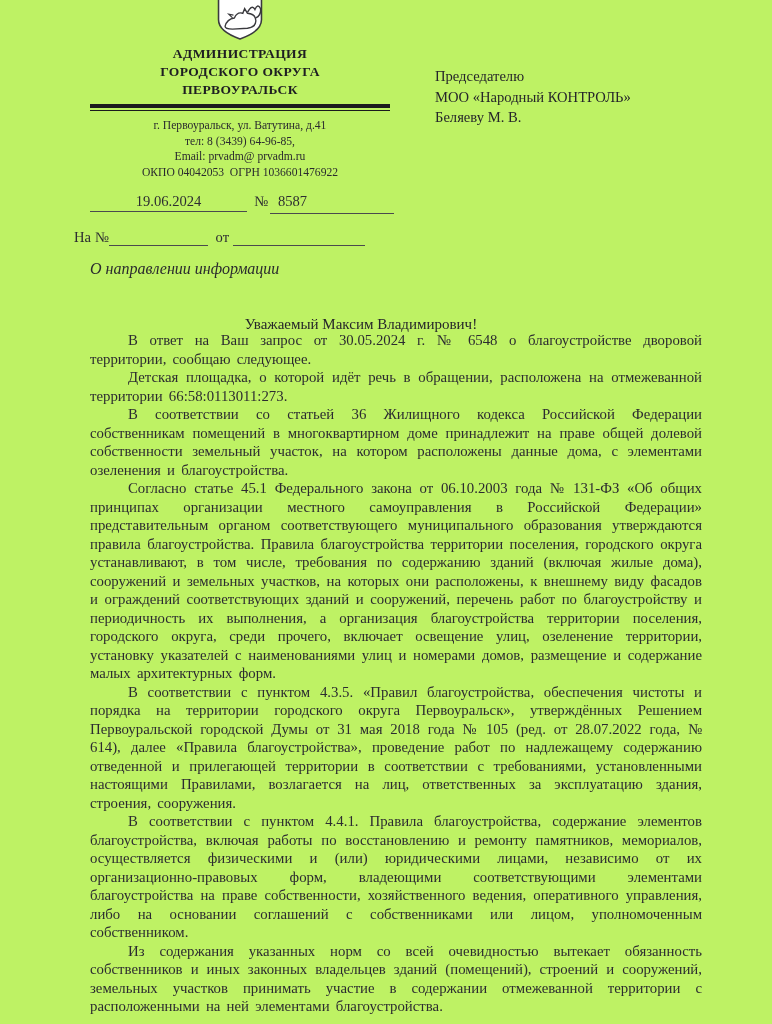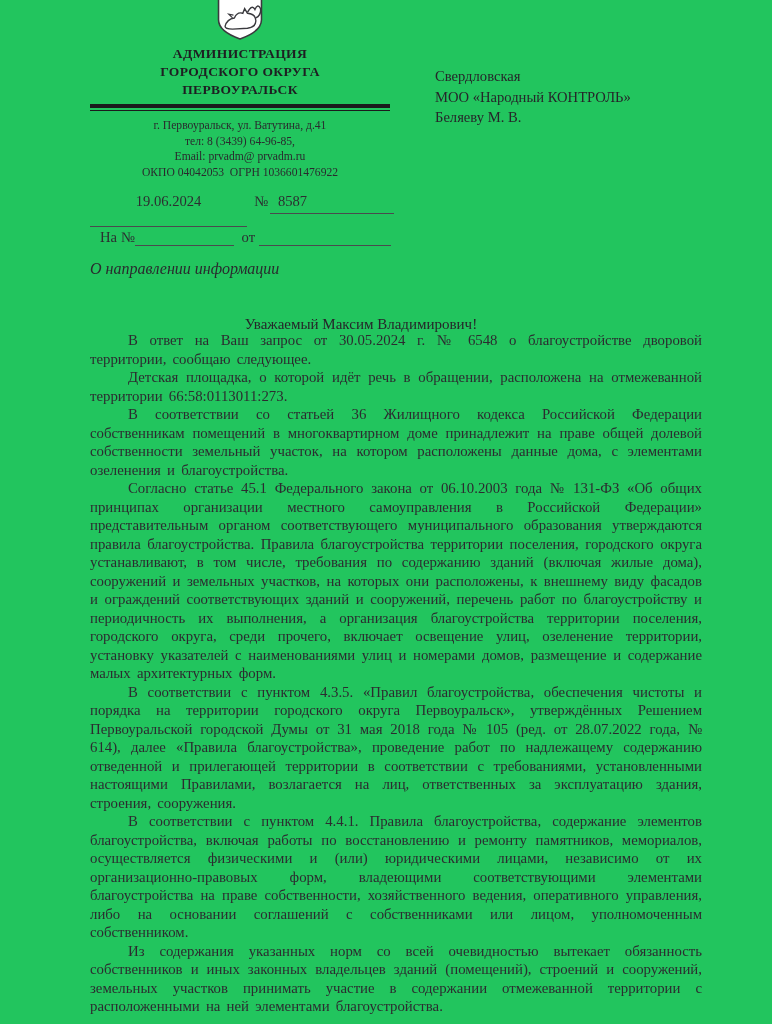--- a/index.html
+++ b/index.html
@@ -1,36 +1,36 @@
 <!DOCTYPE html>
 <html><head>
 <meta charset="utf-8">
 <style>
   html,body{margin:0;padding:0;background:#ffffff;}
   .page{
-    position:relative;width:772px;height:1024px;background:#22c55e;overflow:hidden;
+    position:relative;width:772px;height:1024px;background:#bef264;overflow:hidden;
     font-family:"Liberation Serif","DejaVu Serif",serif;color:#2d2d31;
   }
   
   .letterhead{position:absolute;left:90px;top:0;width:300px;text-align:center;}
   .emblem{height:43px;overflow:hidden;line-height:0;}
   .emblem svg{margin-top:-11px;}
   .org-name{margin-top:2px;font-weight:bold;font-size:13.5px;line-height:18px;letter-spacing:.4px;color:#1e1e22;}
   .rule{margin-top:5px;height:2px;border-top:4px solid #1b1b1d;border-bottom:1px solid #1b1b1d;}
   .addr{margin-top:7px;font-size:11.6px;line-height:15.6px;color:#2a2a2e;}
   .addr-line{white-space:pre;}
   
   .addressee{position:absolute;left:435px;top:66px;font-size:14.6px;line-height:20.5px;color:#26262a;}
   
   .ref-row{position:absolute;left:90px;top:193px;font-size:14.6px;white-space:nowrap;}
   .u{border-bottom:1px solid #4a4a4e;}
-  .ref-date{display:inline-block;width:157px;text-align:center;padding-bottom:16px;}
+  .ref-date{display:inline-block;width:157px;text-align:center;padding-bottom:1px;}
   .ref-no-label{display:inline-block;margin:0 2px 0 7px;}
   .ref-num{display:inline-block;width:116px;padding:0 0 3px 8px;}
-  .reply-row{position:absolute;left:100px;top:229px;font-size:14.6px;white-space:nowrap;}
+  .reply-row{position:absolute;left:74px;top:229px;font-size:14.6px;white-space:nowrap;}
   .reply-label{display:inline-block;}
   .blank1{display:inline-block;width:99px;height:16px;vertical-align:bottom;}
   .reply-from{display:inline-block;margin:0 4px 0 8px;}
   .blank2{display:inline-block;width:132px;height:16px;vertical-align:bottom;}
   
   .subject{position:absolute;left:90px;top:260px;font-style:italic;font-size:16px;color:#2a2a2e;}
   .salutation{position:absolute;left:90px;top:316px;width:610px;box-sizing:border-box;
     padding-right:68px;text-align:center;font-size:15px;color:#26262a;}
   .bodytext{position:absolute;left:90px;top:331px;width:612px;font-size:14.8px;line-height:18.5px;
     text-align:justify;word-spacing:2.5px;color:#2c2c30;}
@@ -59,21 +59,21 @@
     <div class="rule"></div>
     <div class="addr">
         <div class="addr-line">г. Первоуральск, ул. Ватутина, д.41</div>
         <div class="addr-line">тел: 8 (3439) 64-96-85,</div>
         <div class="addr-line">Email: prvadm@ prvadm.ru</div>
         <div class="addr-line">ОКПО 04042053  ОГРН 1036601476922</div>
       </div>
   </div>
 
   <div class="addressee">
-      <div class="addressee-line">Свердловская</div>
+      <div class="addressee-line">Председателю</div>
       <div class="addressee-line">МОО «Народный КОНТРОЛЬ»</div>
       <div class="addressee-line">Беляеву М. В.</div>
     </div>
 
   <div class="ref-row">
     <span class="u ref-date">19.06.2024</span><span class="ref-no-label">№</span><span class="u ref-num">8587</span>
   </div>
 
   <div class="reply-row">
     <span class="reply-label">На №</span><span class="u blank1"></span><span class="reply-from">от</span><span class="u blank2"></span>

